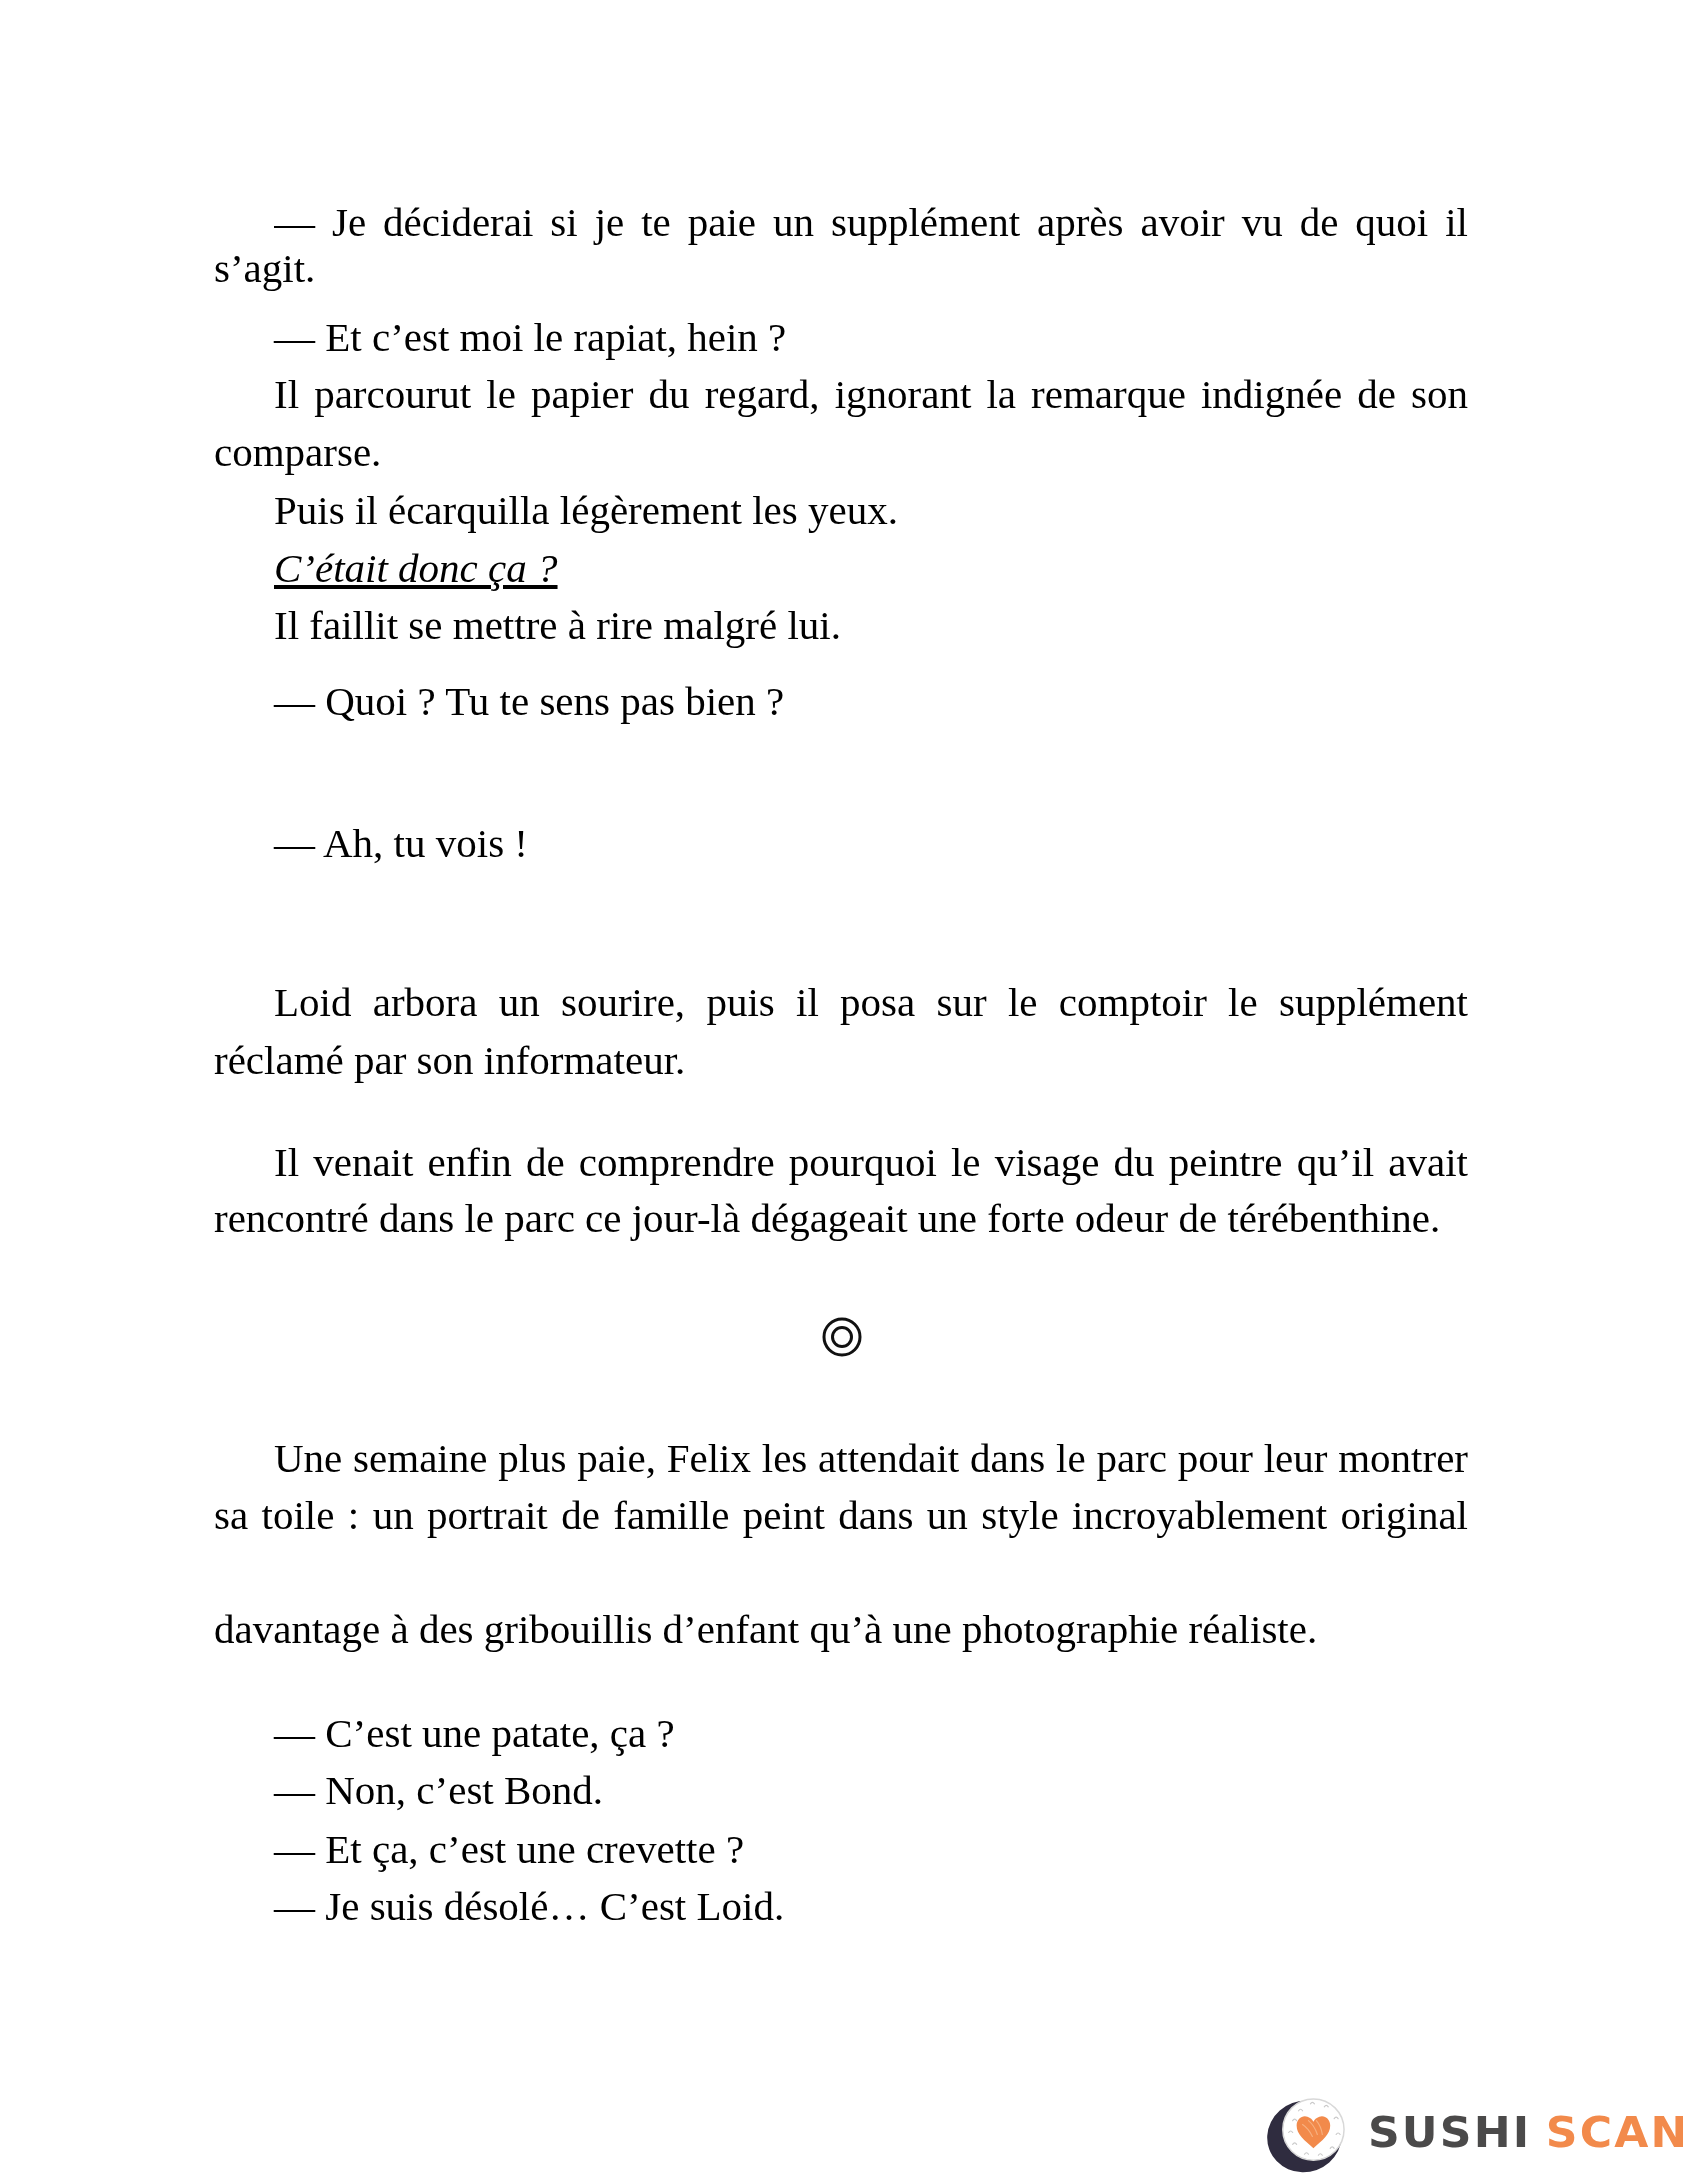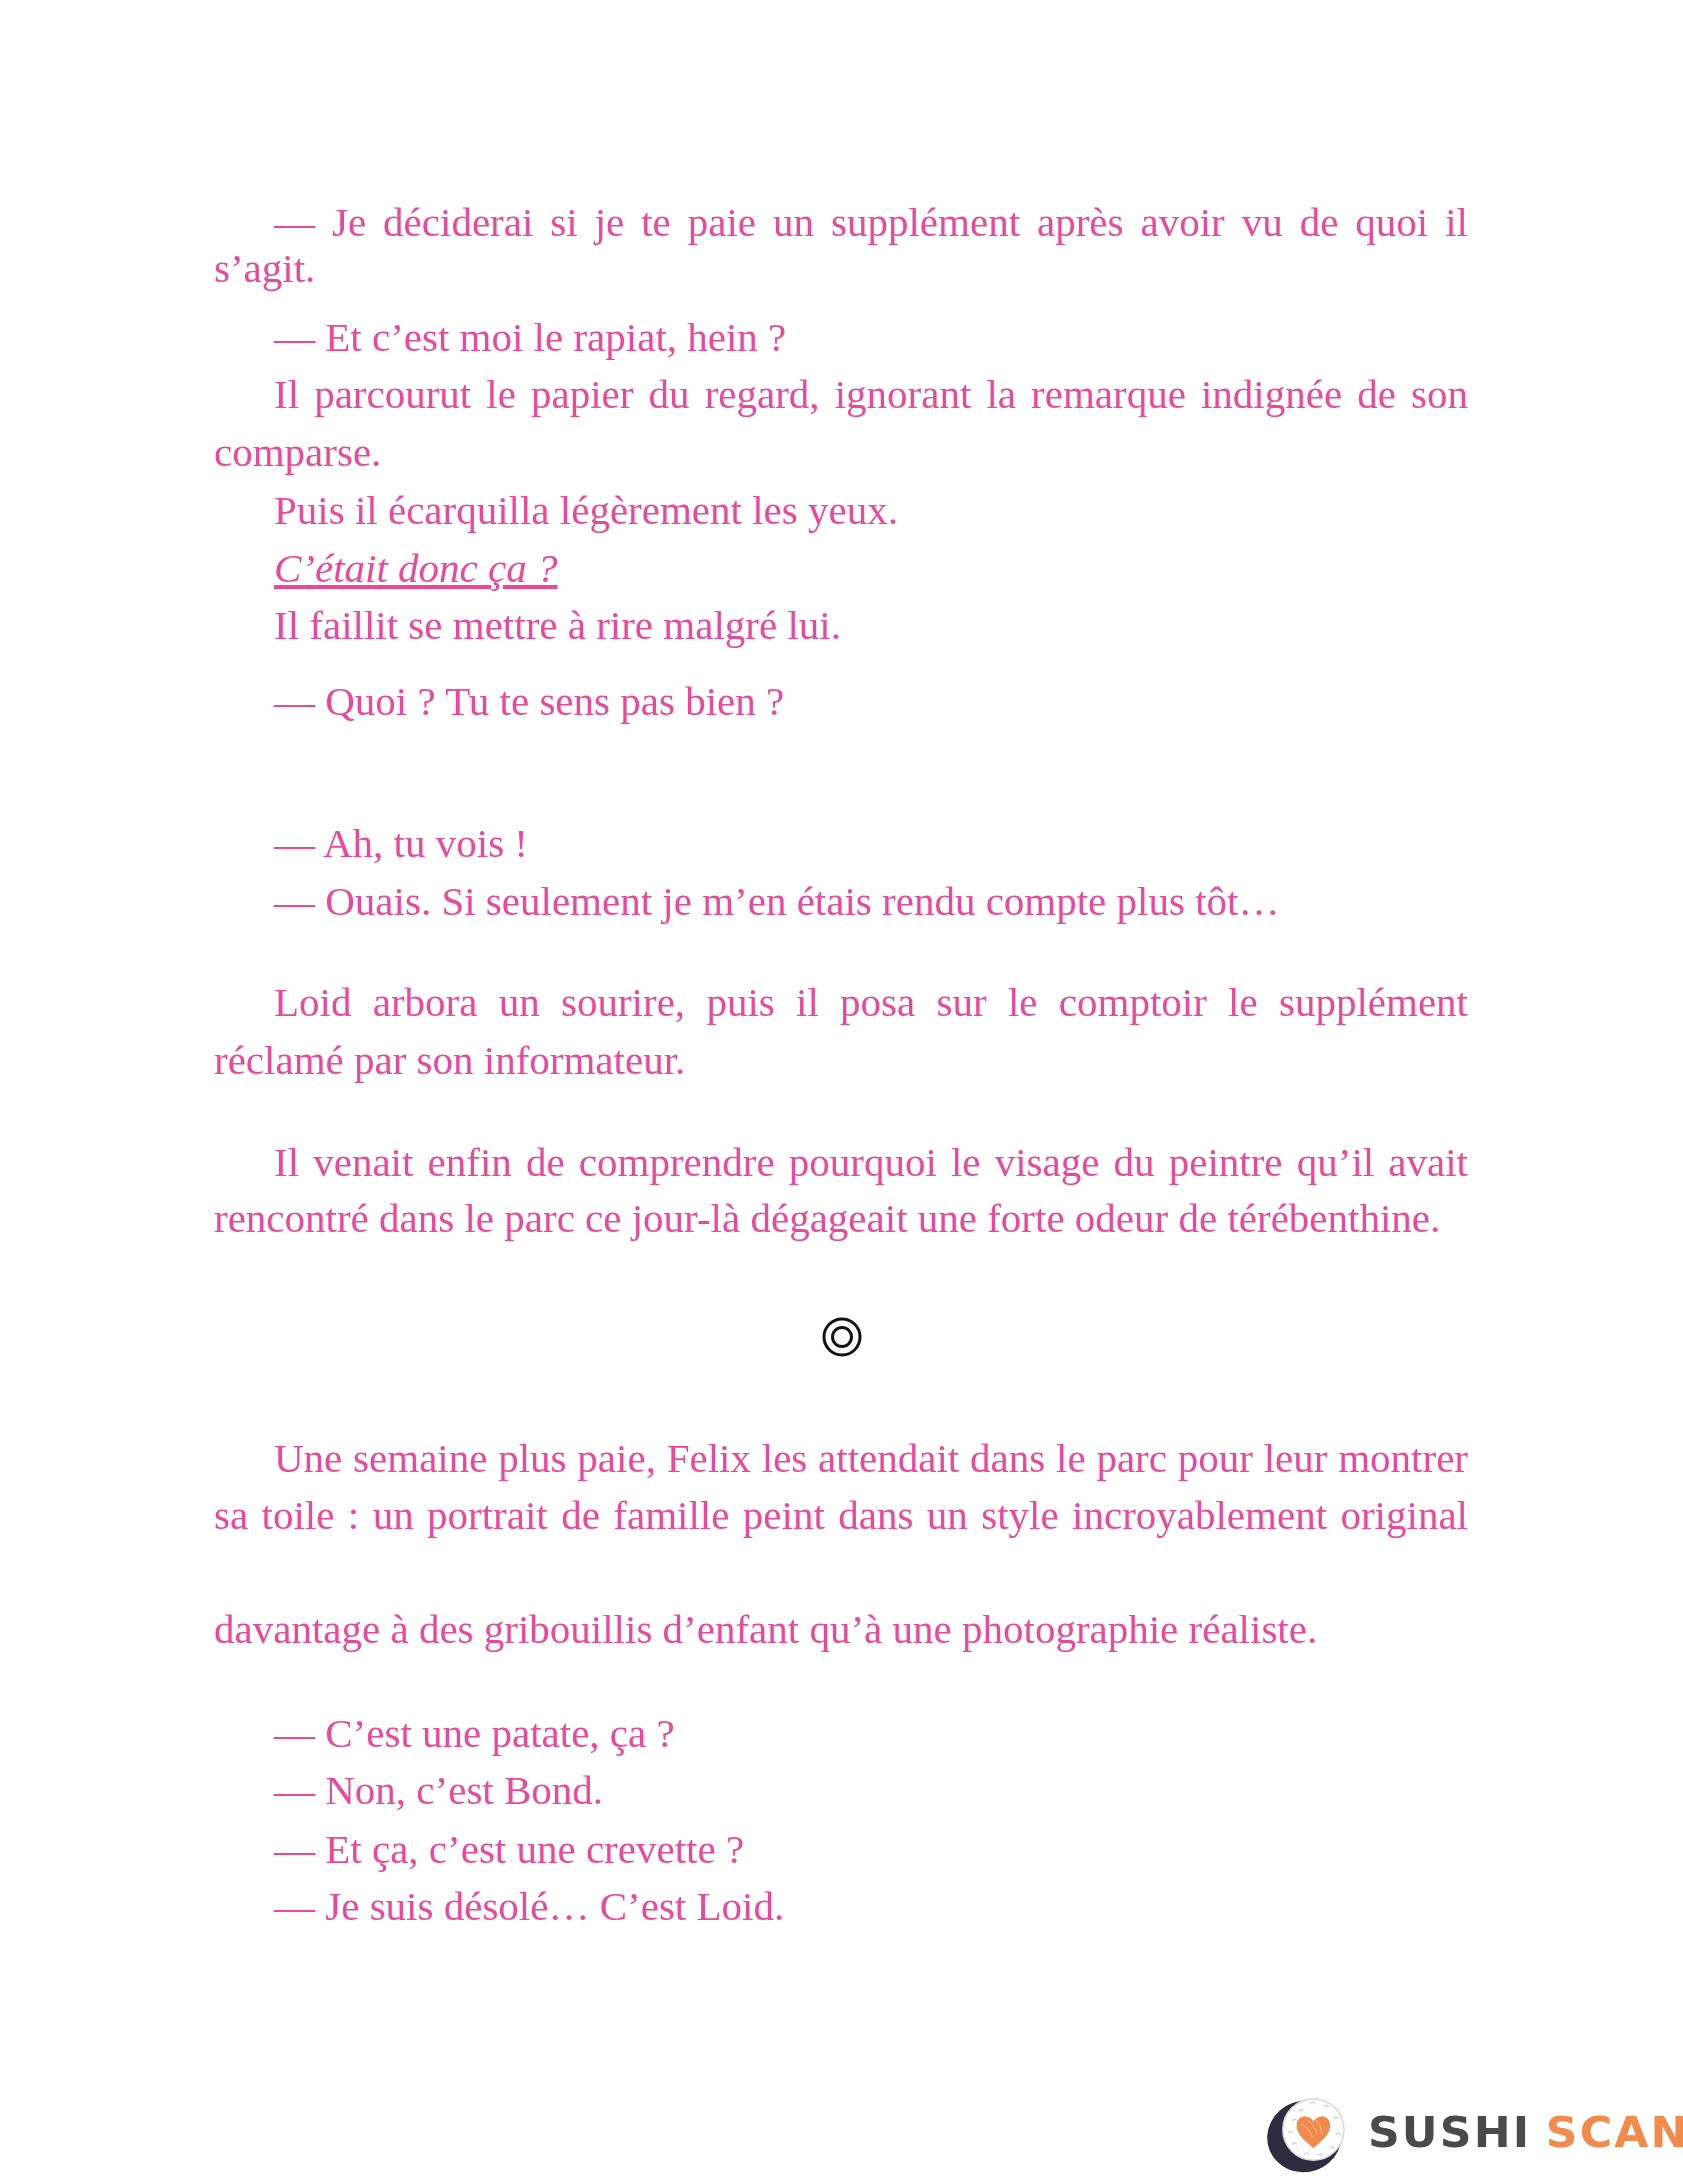--- a/index.html
+++ b/index.html
@@ -21,21 +21,21 @@
       background: #ffffff;
     }
     .line {
       position: absolute;
       left: 214px;
       width: 1254px;
       height: 57px;
       line-height: 57px;
       font-family: "Liberation Serif", "DejaVu Serif", serif;
       font-size: 41px;
-      color: #ec4899;
+      color: #000000;
       white-space: nowrap;
       text-align: left;
     }
     .line.indent {
       left: 274px;
       width: 1194px;
     }
     .line.justify {
       text-align: justify;
       text-align-last: justify;
@@ -93,21 +93,20 @@
   <div class="line" style="top:240px">s’agit.</div>
   <div class="line indent" style="top:309px">— Et c’est moi le rapiat, hein ?</div>
   <div class="line indent justify" style="top: 366px; height: 57px;">Il parcourut le papier du regard, ignorant la remarque indignée de son</div>
   <div class="line" style="top:424px">comparse.</div>
   <div class="line indent" style="top:482px">Puis il écarquilla légèrement les yeux.</div>
   <div class="line indent italic" style="top:540px">C’était donc ça ?</div>
   <div class="line indent" style="top:597px">Il faillit se mettre à rire malgré lui.</div>
 
   <div class="line indent" style="top:673px">— Quoi ? Tu te sens pas bien ?</div>
   <div class="line indent" style="top:815px">— Ah, tu vois !</div>
-  <div class="line indent" style="top:873px">— Ouais. Si seulement je m’en étais rendu compte plus tôt…</div>
 
   <div class="line indent justify" style="top: 974px; height: 57px;">Loid arbora un sourire, puis il posa sur le comptoir le supplément</div>
   <div class="line" style="top:1032px">réclamé par son informateur.</div>
 
   <div class="line indent justify" style="top: 1134px; height: 57px;">Il venait enfin de comprendre pourquoi le visage du peintre qu’il avait</div>
   <div class="line" style="top:1190px">rencontré dans le parc ce jour-là dégageait une forte odeur de térébenthine.</div>
 
   <svg class="ornament" viewBox="0 0 42 42">
     <circle cx="21" cy="21" r="18" fill="none" stroke="#111111" stroke-width="3"></circle>
     <circle cx="21" cy="21" r="9.5" fill="none" stroke="#111111" stroke-width="3"></circle>

